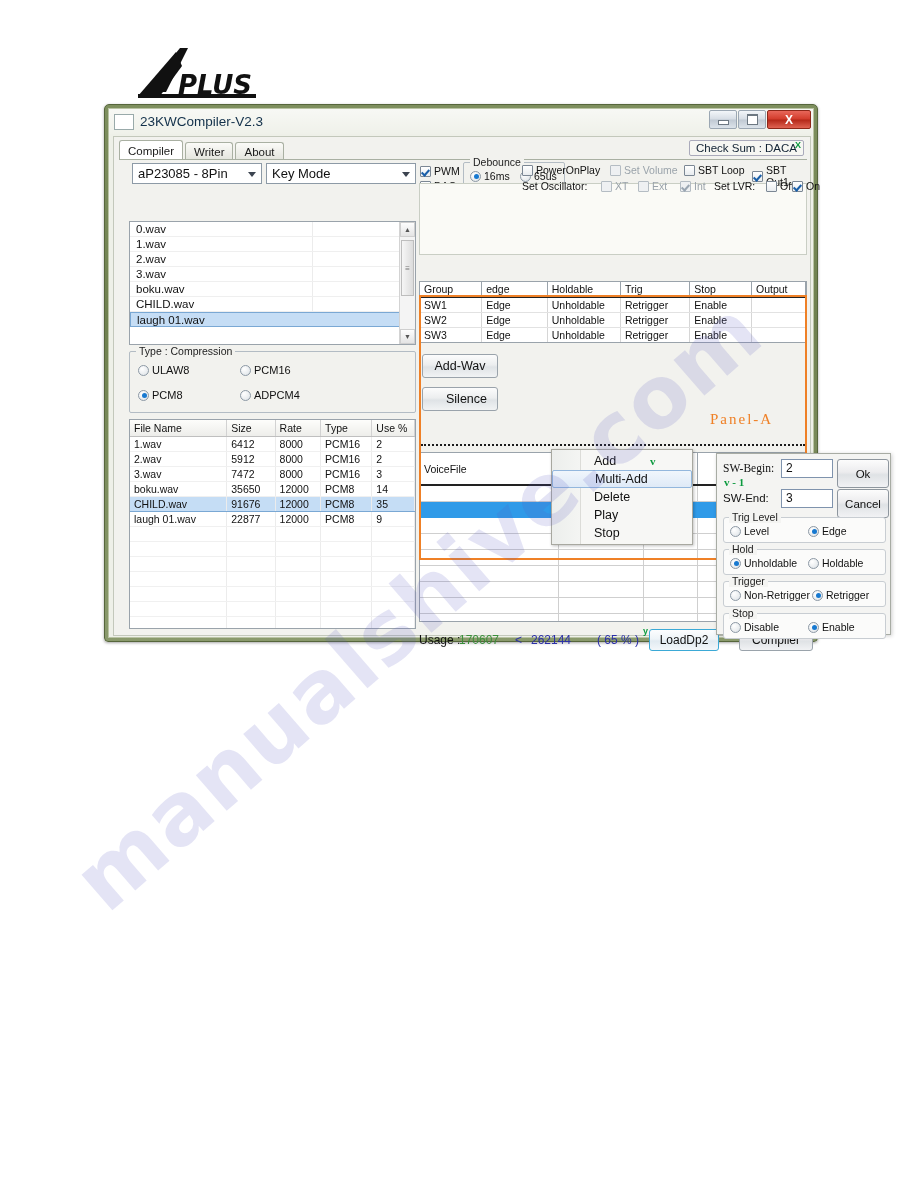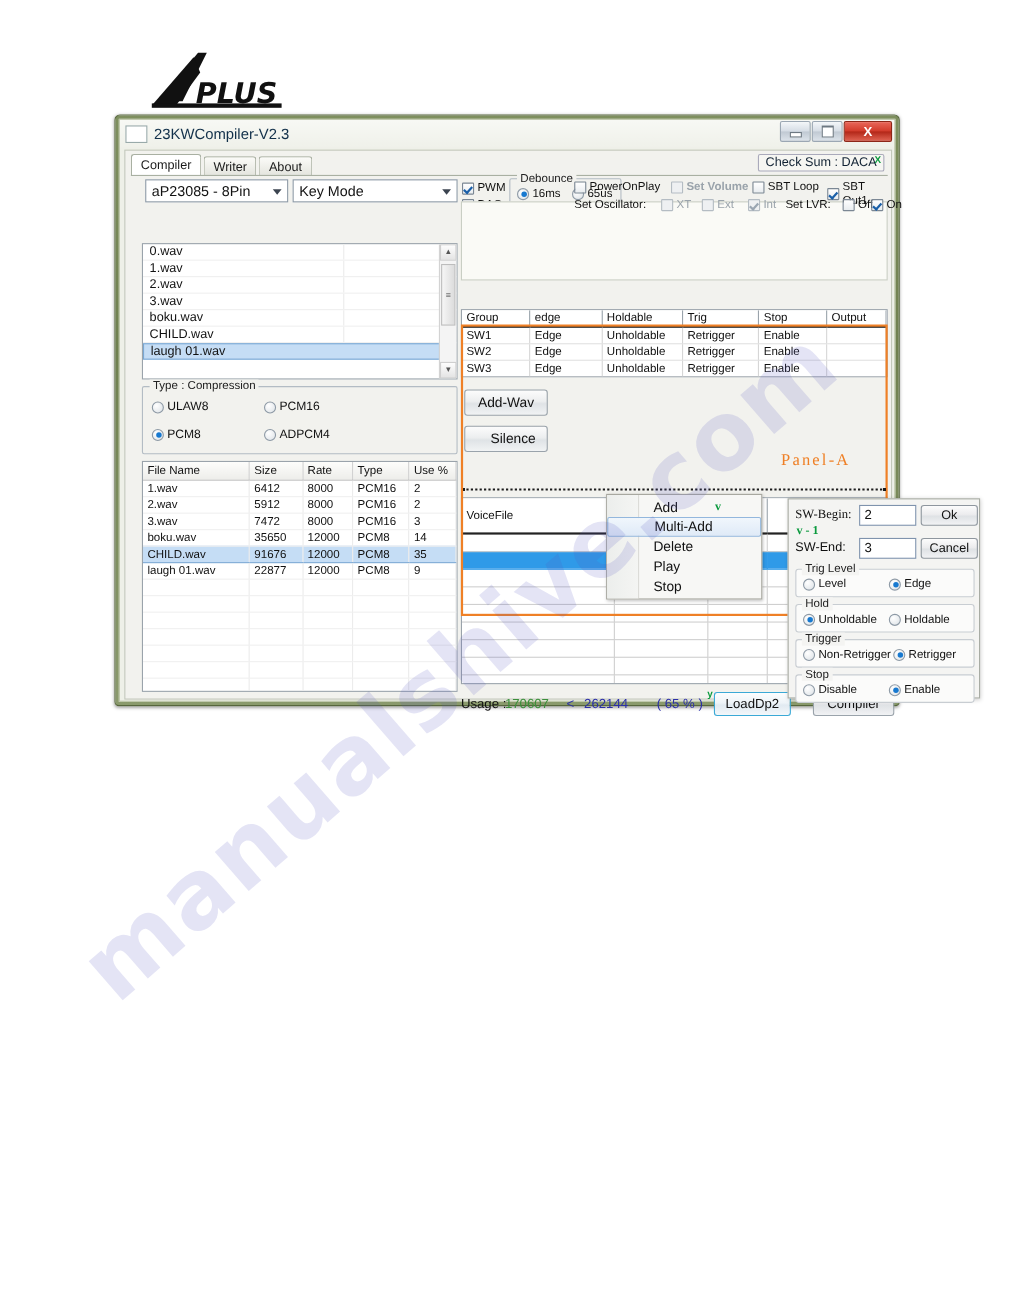--- a/index.html
+++ b/index.html
@@ -576,21 +576,21 @@
     border:1px solid #7f93ad;
     box-sizing:border-box;
     font-size: 12px;
     color:#111;
     padding-left:4px;
     line-height: 17px;
     height: 19px;
   }
   #sw-dialog .dbtn {
     position:absolute;
-    width: 52px; height: 19px;
+    width: 52px; height: 29px;
     background: linear-gradient(180deg,#fcfcfc 0%,#ececee 45%,#dfe2e5 55%,#f1f2f4 100%);
     border:1px solid #8e969e;
     border-radius:3px;
     font-size: 11.5px; color:#111;
     display:flex;align-items:center;justify-content:center;
     box-sizing:border-box;
   }
   .swgb {
     position:absolute;
     left: 6px;
@@ -705,21 +705,21 @@
         <span>Busy-H</span>
         <span class="combo-arrow" style="top:7px;"></span>
       </div>
 
       <div id="right-opts"></div>
 
       <div class="chk-row" style="left:408px; top:27px;">
         <span class="cb"></span>
         <span>PowerOnPlay</span>
       </div>
-      <div class="chk-row" style="left:496px; top:27px; color:#9aa3ab;font-weight:bold;">
+      <div class="chk-row" style="left:496px; top:27px; color:#9aa3ab;">
         <span class="cb dim"></span>
         <span>Set Volume</span>
       </div>
       <div class="chk-row" style="left:570px; top:27px;">
         <span class="cb"></span>
         <span>SBT Loop</span>
       </div>
       <div class="chk-row" style="left:638px; top:27px;">
         <span class="cb checked"></span>
         <span>SBT Out1</span>

